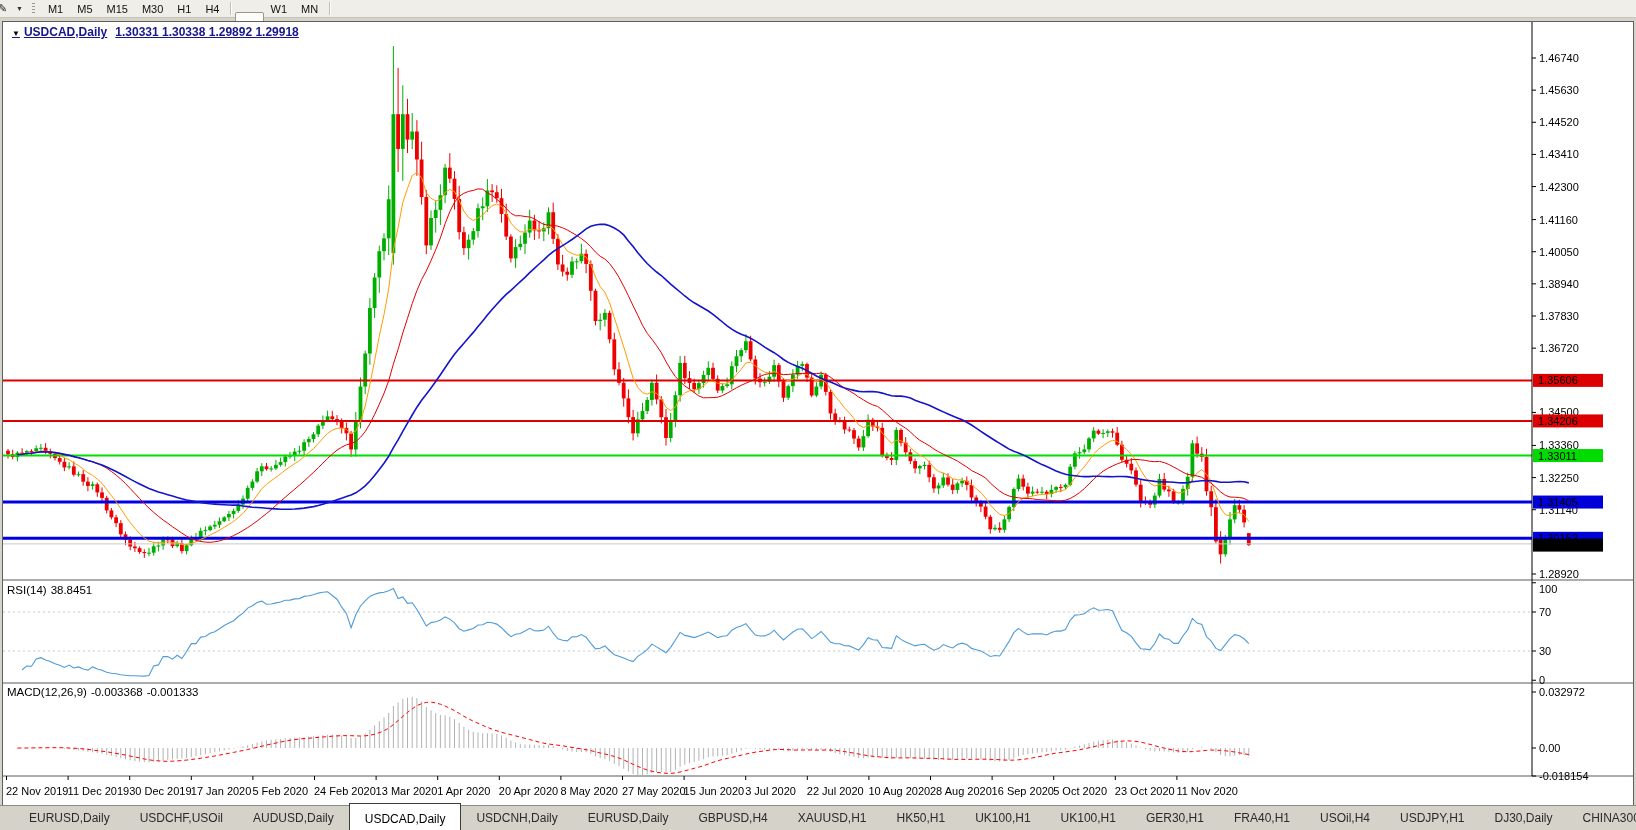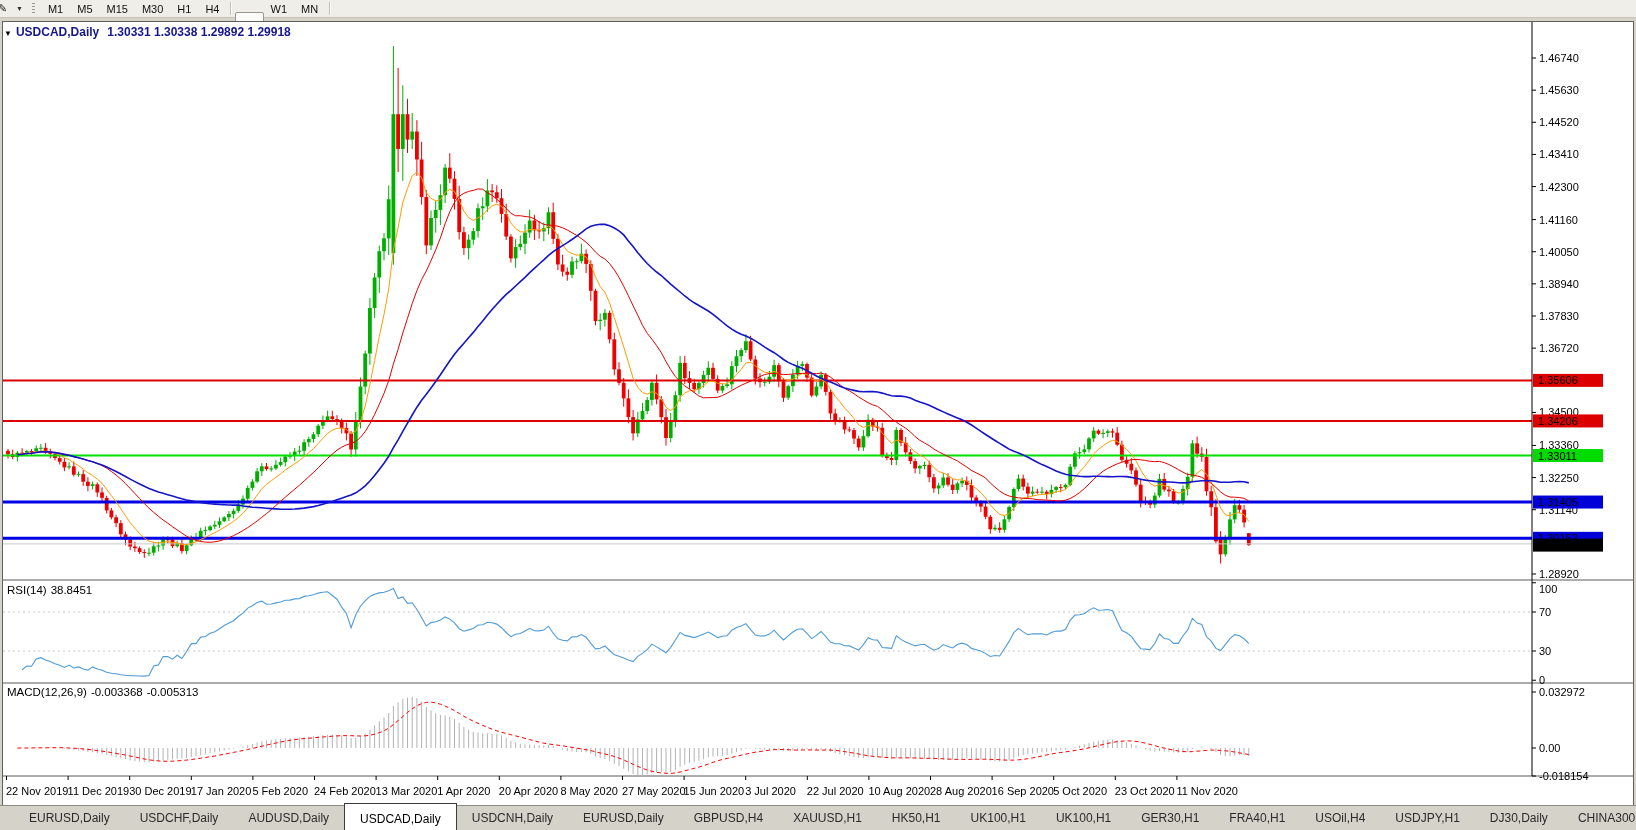--- a/index.html
+++ b/index.html
@@ -12,21 +12,21 @@
   .tool-icon{width:13px;height:13px;margin-left:-3px;font-size:11px;line-height:13px;color:#222;transform:rotate(0deg);}
   .dd-arrow{font-size:7px;color:#333;padding:0 3px;}
   .grip{width:3px;height:12px;margin:0 4px;background:repeating-linear-gradient(#9b988d 0 1px,transparent 1px 3px);}
   .tf-btn{font-size:11px;color:#111;padding:6px 6px;border:1px solid transparent;border-radius:2px;line-height:12px;}
   .tf-btn.active{background:#fcfcfa;border-color:#98968d;margin-top:33px;}
   .tb-sep{width:1px;height:13px;background:#c2bfb4;margin:0 4px;box-shadow:1px 0 0 #fff;}
 
   
   .chart-window{position:absolute;left:2px;top:21px;width:1630px;height:783px;background:#fff;
     border:1px solid #5f5f5f;box-sizing:content-box;}
-  .chart-title{position:absolute;left:1px;top:3px;font-size:12px;font-weight:700;color:#16168e;z-index:3;white-space:nowrap;}
+  .chart-title{position:absolute;left:9px;top:3px;font-size:12px;font-weight:700;color:#16168e;z-index:3;white-space:nowrap;text-decoration:underline;}
   .chart-title .tri{font-size:8px;color:#000;margin-right:4px;font-weight:400;}
   .chart-title .ohlc{margin-left:8px;}
   .ind-label{position:absolute;left:4px;font-size:11.5px;color:#000;z-index:3;white-space:nowrap;}
   .ind-label.rsi{top:562px;}
   .ind-label.macd{top:664px;}
   .ind-label span{margin-right:4px;text-align:right;}
 
   svg.chart-svg{position:absolute;left:0;top:0;z-index:1;pointer-events:none;}
   svg text{font-family:"Liberation Sans",sans-serif;font-size:11px;fill:#000;}
 
@@ -63,21 +63,21 @@
   </div>
 
   <div class="chart-window">
     <div class="chart-title">
       <span class="tri">▼</span><span>USDCAD,Daily</span><span class="ohlc">1.30331 1.30338 1.29892 1.29918</span>
     </div>
     <div class="ind-label rsi">
       <span>RSI(14)</span><span>38.8451</span>
     </div>
     <div class="ind-label macd">
-      <span>MACD(12,26,9)</span><span>-0.003368</span><span>-0.005313</span>
+      <span>MACD(12,26,9)</span><span>-0.003368</span><span>-0.001333</span>
     </div>
   </div>
 
   <svg class="chart-svg" id="chart-svg" width="1636" height="830" viewBox="0 0 1636 830">
       <g>
         <line x1="8" y1="448.87340200586874" x2="8" y2="458.52965276830923" stroke="#ee0000" stroke-width="1"></line>
         <rect x="6.1" y="450.7565311961345" width="3.8" height="3.474747474747744" fill="#ee0000"></rect>
         <line x1="12.7" y1="449.6936837450816" x2="12.7" y2="459.29438452102437" stroke="#ee0000" stroke-width="1"></line>
         <rect x="10.799999999999999" y="454.23127867088226" width="3.8" height="2.8347884060241313" fill="#ee0000"></rect>
         <line x1="17.4" y1="451.0974492105242" x2="17.4" y2="461.4563165001041" stroke="#00ae00" stroke-width="1"></line>
@@ -991,21 +991,21 @@
         <line x1="1115.3" y1="776" x2="1115.3" y2="780" stroke="#000"></line>
         <text x="1114.8" y="795">23 Oct 2020</text>
         <line x1="1176.9" y1="776" x2="1176.9" y2="780" stroke="#000"></line>
         <text x="1176.4" y="795">11 Nov 2020</text>
       </g>
     </svg>
 
   <div class="tabbar" id="tabbar">
       <div class="tab">EURUSD,Daily</div>
       <div class="tab-sep"></div>
-      <div class="tab">USDCHF,Daily</div>
+      <div class="tab">USDCHF,USOil</div>
       <div class="tab-sep"></div>
       <div class="tab">AUDUSD,Daily</div>
       <div class="tab active">USDCAD,Daily</div>
       <div class="tab">USDCNH,Daily</div>
       <div class="tab-sep"></div>
       <div class="tab">EURUSD,Daily</div>
       <div class="tab-sep"></div>
       <div class="tab">GBPUSD,H4</div>
       <div class="tab-sep"></div>
       <div class="tab">XAUUSD,H1</div>

